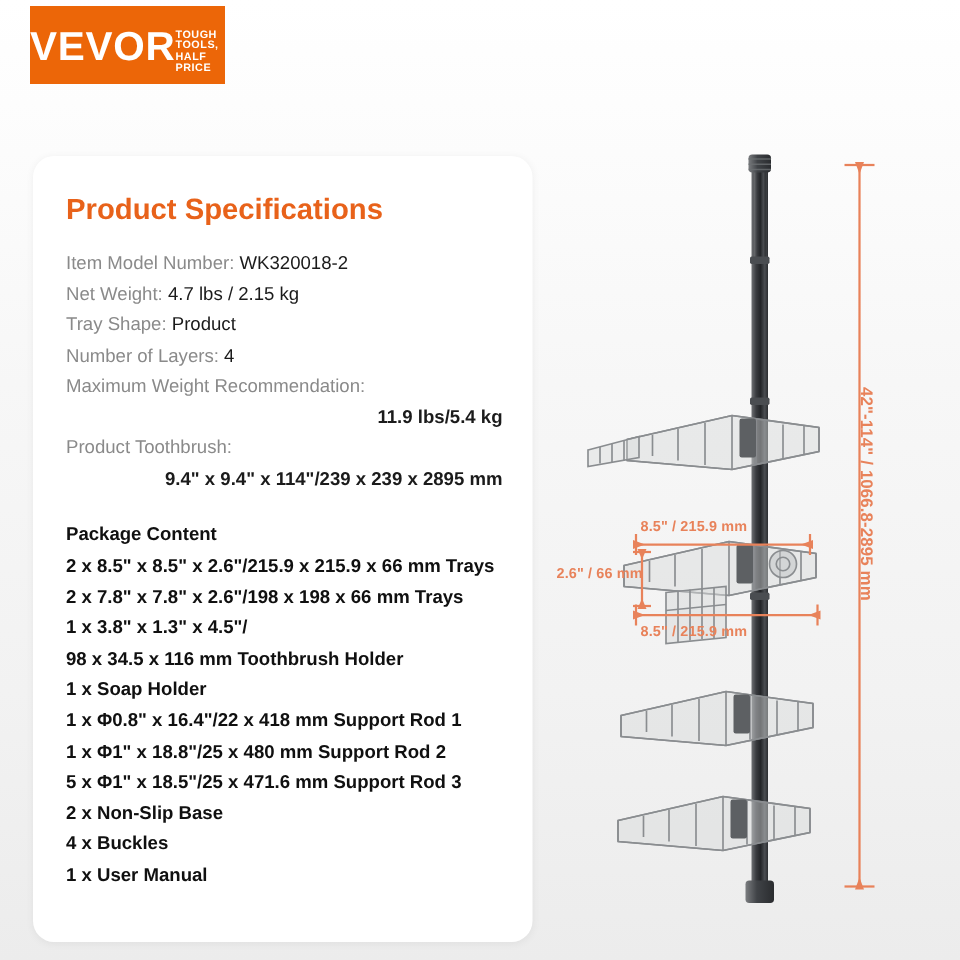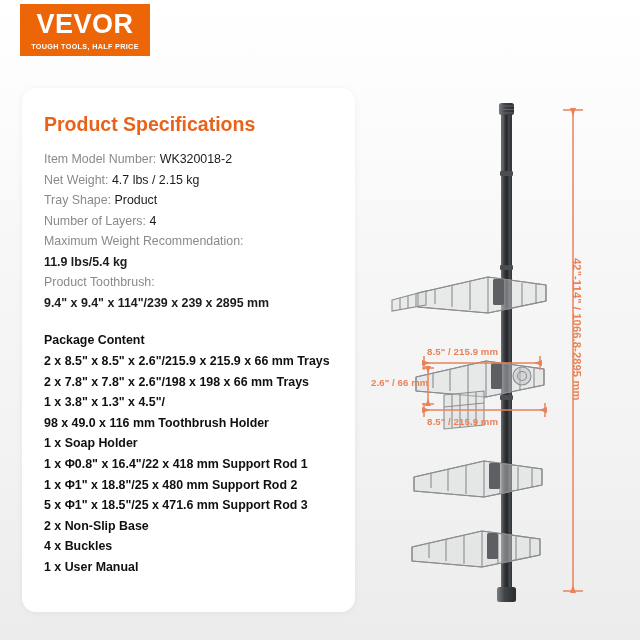--- a/index.html
+++ b/index.html
@@ -23,21 +23,21 @@
 
   
   #brand-logo {
     position: absolute;
     left: 20px;
     top: 4px;
     width: 130px;
     height: 52px;
     background: #ec6608;
     display: flex;
-    flex-direction: column;
+    flex-direction: row;
     align-items: center;
     justify-content: center;
     box-sizing: border-box;
     padding-top: 2px;
   }
   #brand-wordmark {
     color: #ffffff;
     font-size: 27px;
     font-weight: bold;
     letter-spacing: 0.5px;
@@ -50,21 +50,21 @@
     font-weight: bold;
     letter-spacing: 0.35px;
     margin-top: 5px;
     line-height: 1;
   }
 
   
   #spec-card {
     position: absolute;
     left: 22px;
-    top: 88px;
+    top: 104px;
     width: 333px;
     height: 524px;
     background: #ffffff;
     border-radius: 14px;
     box-shadow: 0 1px 6px rgba(0,0,0,0.055);
     box-sizing: border-box;
     padding: 26px 20px 0 22px;
   }
   #spec-title {
     color: #e8621a;
@@ -83,20 +83,21 @@
   .spec-row .val {
     color: #1b1b1b;
     font-weight: normal;
   }
   .spec-strong {
     font-size: 12.4px;
     line-height: 20.5px;
     color: #1b1b1b;
     font-weight: bold;
     white-space: nowrap;
+    text-align: right;
   }
 
   #package-block {
     margin-top: 17px;
   }
   .pkg-line {
     font-size: 12.4px;
     line-height: 20.6px;
     color: #101010;
     font-weight: bold;
@@ -164,21 +165,21 @@
     <div class="spec-row">Maximum Weight Recommendation:</div>
     <div class="spec-strong">11.9 lbs/5.4 kg</div>
     <div class="spec-row">Product Toothbrush:</div>
     <div class="spec-strong">9.4" x 9.4" x 114"/239 x 239 x 2895 mm</div>
 
     <div id="package-block">
       <div class="pkg-line">Package Content</div>
       <div class="pkg-line">2 x 8.5" x 8.5" x 2.6"/215.9 x 215.9 x 66 mm Trays</div>
       <div class="pkg-line">2 x 7.8" x 7.8" x 2.6"/198 x 198 x 66 mm Trays</div>
       <div class="pkg-line">1 x 3.8" x 1.3" x 4.5"/</div>
-      <div class="pkg-line">98 x 49.0 x 116 mm Toothbrush Holder</div>
+      <div class="pkg-line">98 x 34.5 x 116 mm Toothbrush Holder</div>
       <div class="pkg-line">1 x Soap Holder</div>
       <div class="pkg-line">1 x Φ0.8" x 16.4"/22 x 418 mm Support Rod 1</div>
       <div class="pkg-line">1 x Φ1" x 18.8"/25 x 480 mm Support Rod 2</div>
       <div class="pkg-line">5 x Φ1" x 18.5"/25 x 471.6 mm Support Rod 3</div>
       <div class="pkg-line">2 x Non-Slip Base</div>
       <div class="pkg-line">4 x Buckles</div>
       <div class="pkg-line">1 x User Manual</div>
     </div>
   </div>
 

